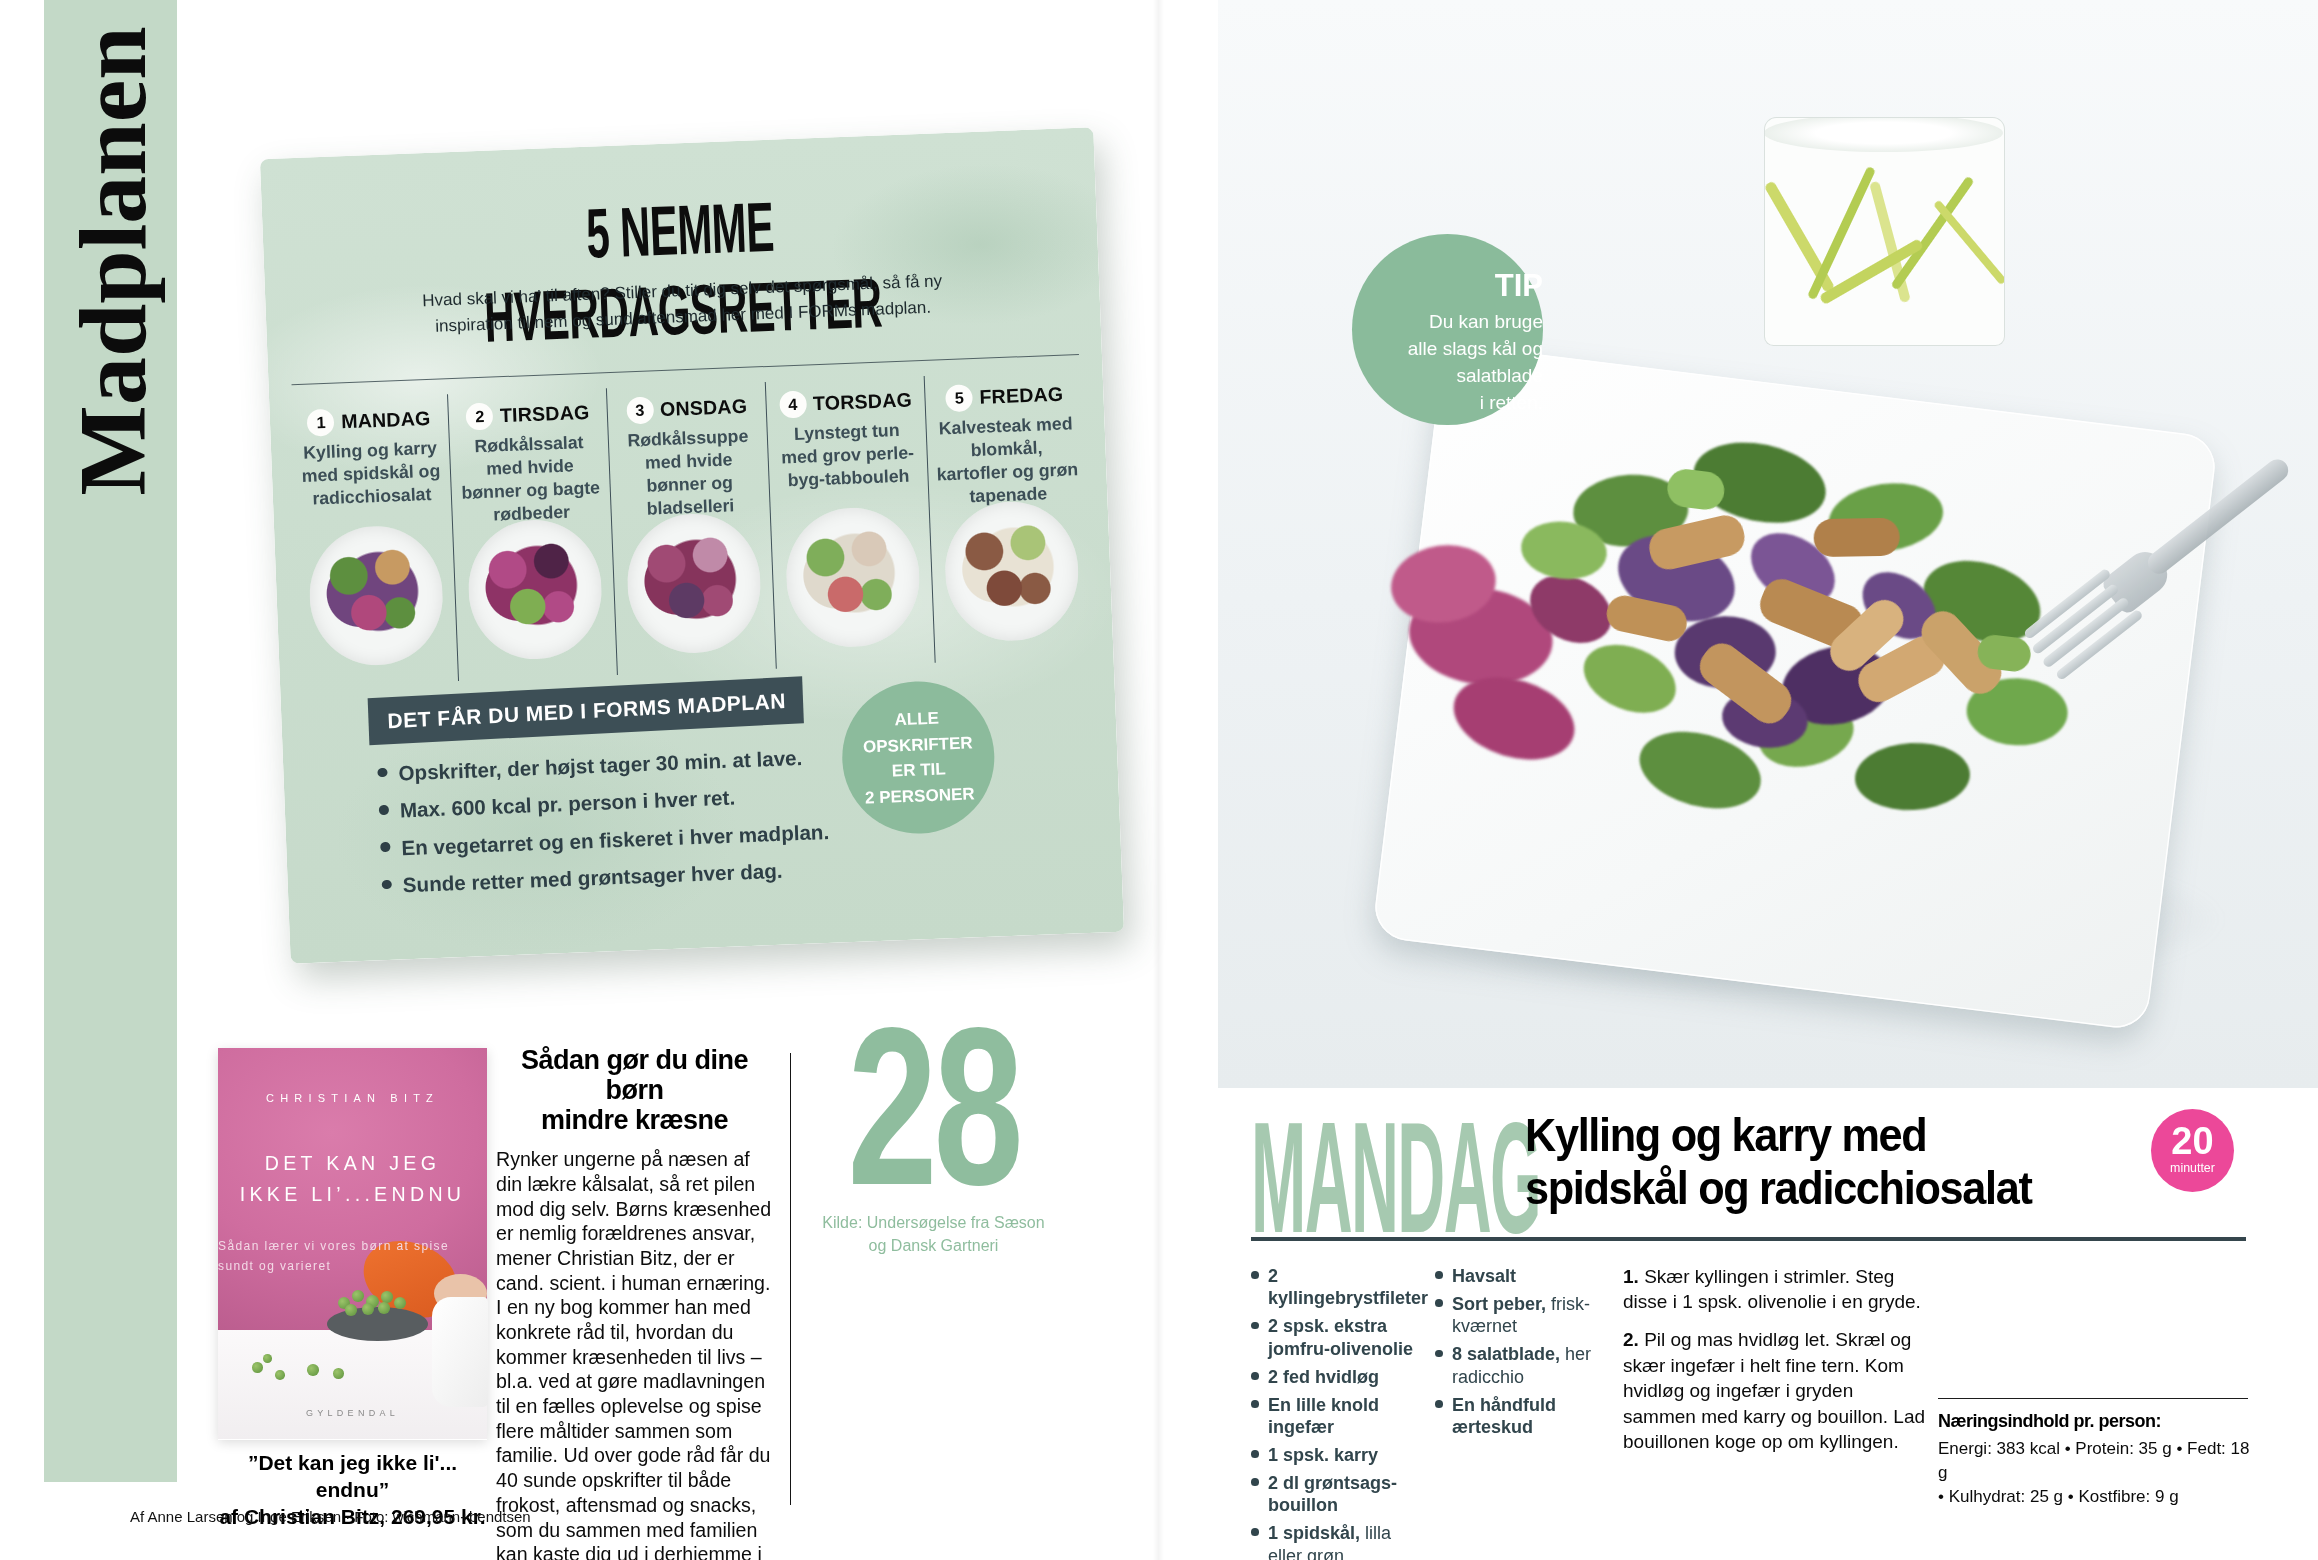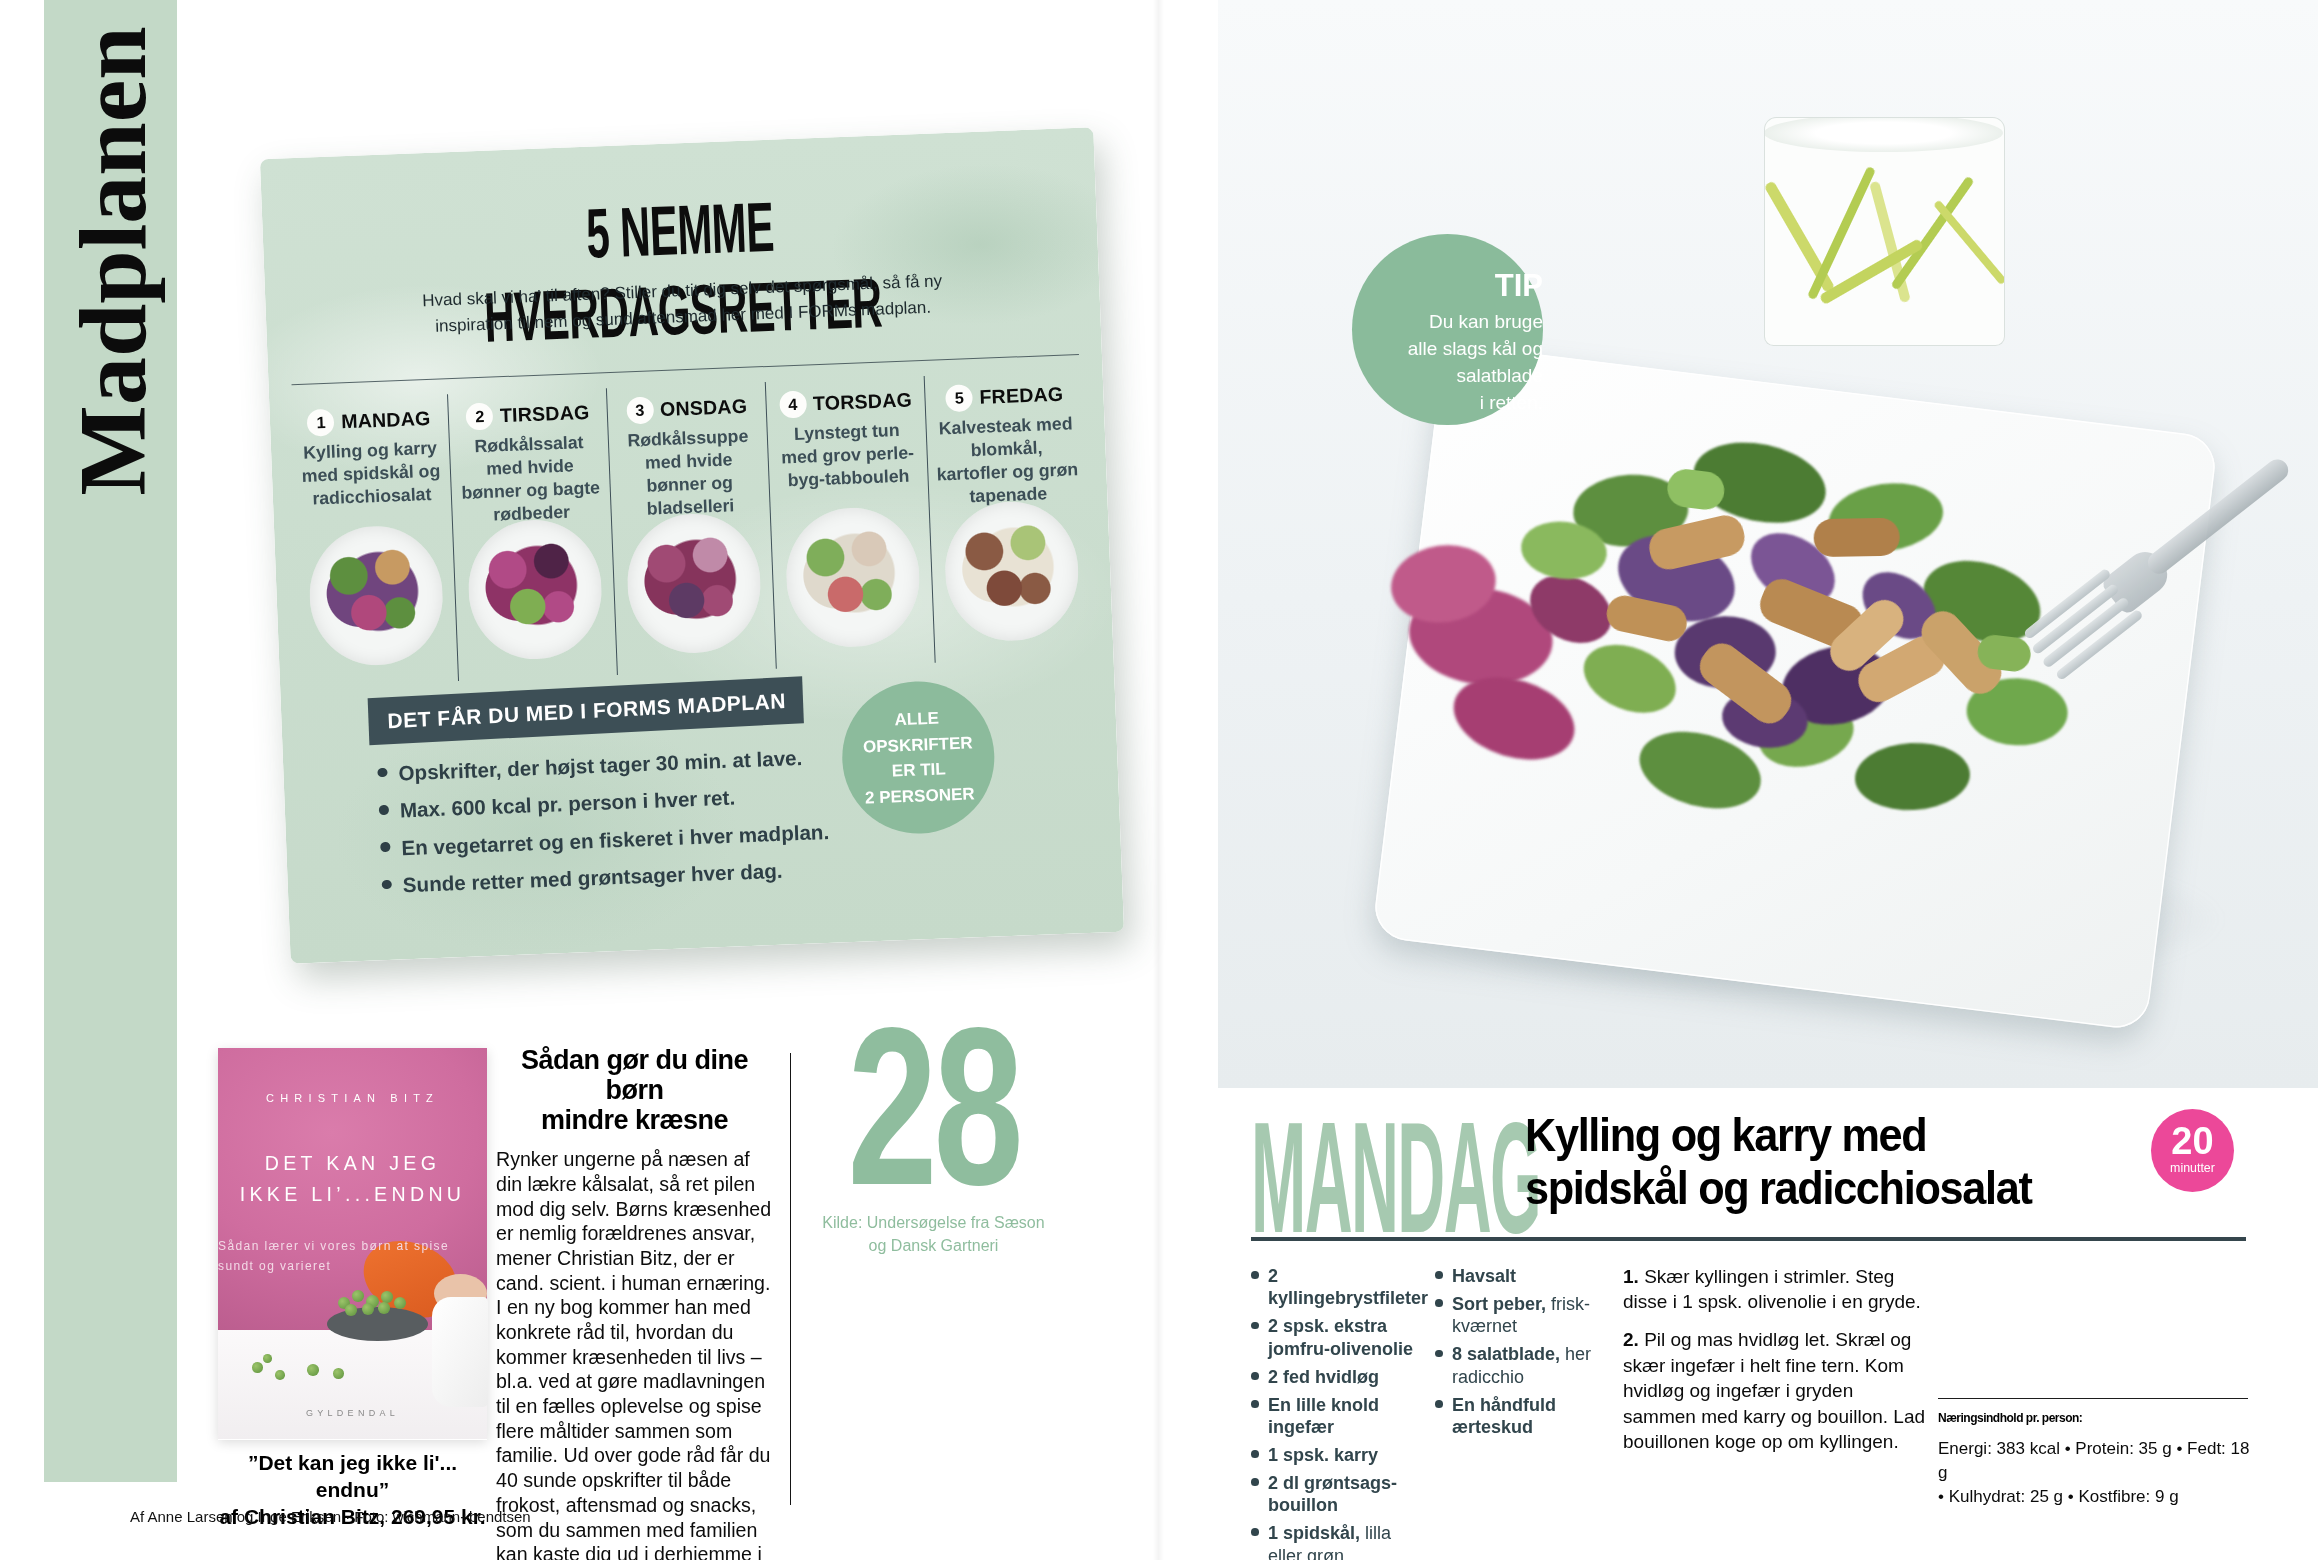--- a/index.html
+++ b/index.html
@@ -109,21 +109,21 @@
   .ing2{left:1435px;width:167px;}
   .ing li{position:relative;padding-left:17px;margin-bottom:5.7px;font-size:18px;line-height:1.24;color:#31454c;}
   .ing li .idot{position:absolute;left:0;top:6.2px;width:7.7px;height:7.7px;border-radius:50%;background:#31454c;}
   .ing b{font-weight:bold;}
   .steps{position:absolute;top:1264px;}
   .steps1{left:1623px;width:305px;}
   .steps2{left:1938px;width:310px;}
   .steps p{margin:0 0 12.4px 0;font-size:19px;line-height:1.34;color:#0b0b0b;}
   .steps b{font-weight:bold;}
   .nrule{position:absolute;left:1938px;top:1398px;width:310px;height:1.4px;background:#1d1d1d;}
-  .nut-h{position:absolute;left:1938px;top:1411px;font-size:12px;font-weight:bold;color:#000;letter-spacing:-0.5px;text-align:right;}
+  .nut-h{position:absolute;left:1938px;top:1411px;font-size:18px;font-weight:bold;color:#000;letter-spacing:-0.5px;text-align:right;}
   .nut{position:absolute;left:1938px;top:1437px;width:316px;font-size:17px;line-height:1.4;color:#0b0b0b;}
   .credit{position:absolute;left:130px;top:1508px;font-size:15px;color:#111;}
   .seam{position:absolute;left:1153px;top:0;width:10.5px;height:1561px;
         background:linear-gradient(90deg,rgba(0,0,0,0),rgba(0,0,0,.045),rgba(0,0,0,0));}
 </style>
 </head>
 <body>
 
 <div id="page">
 

